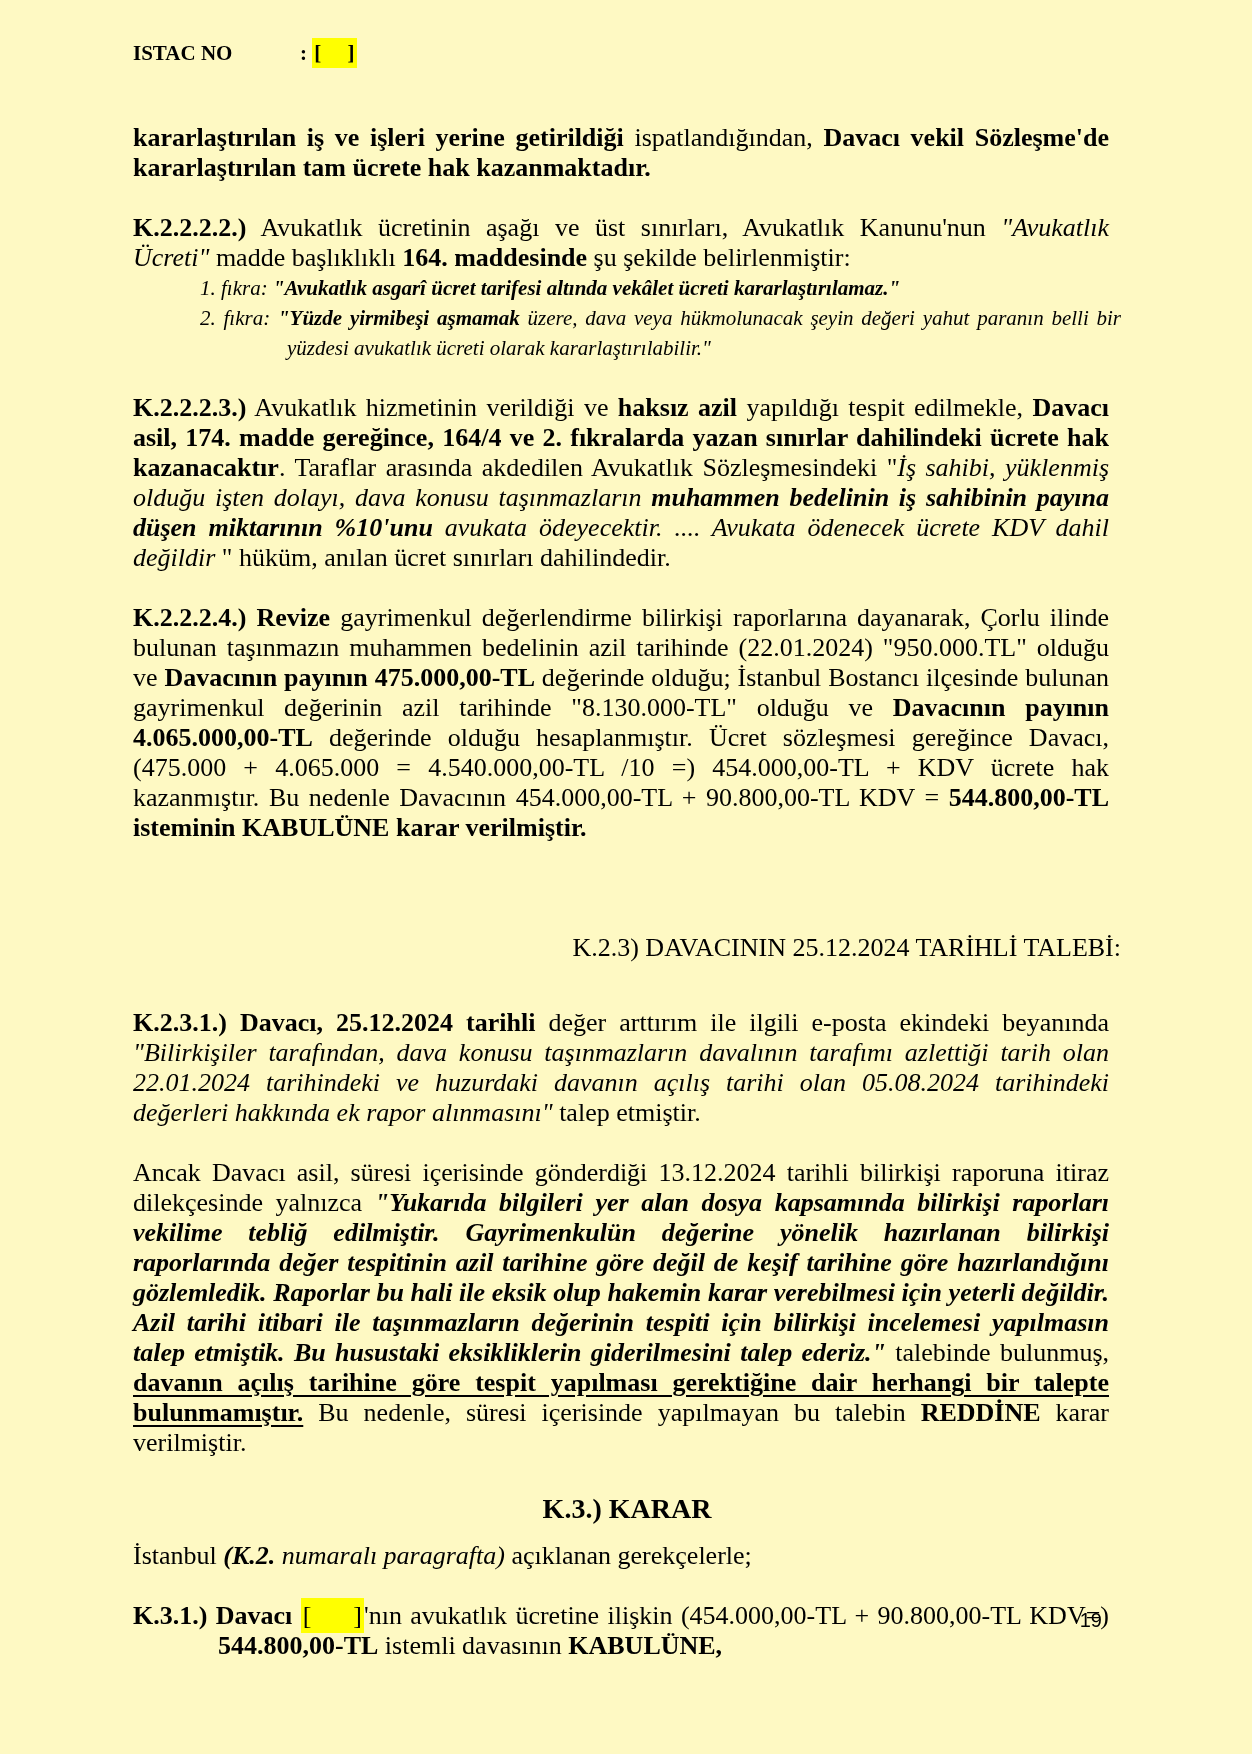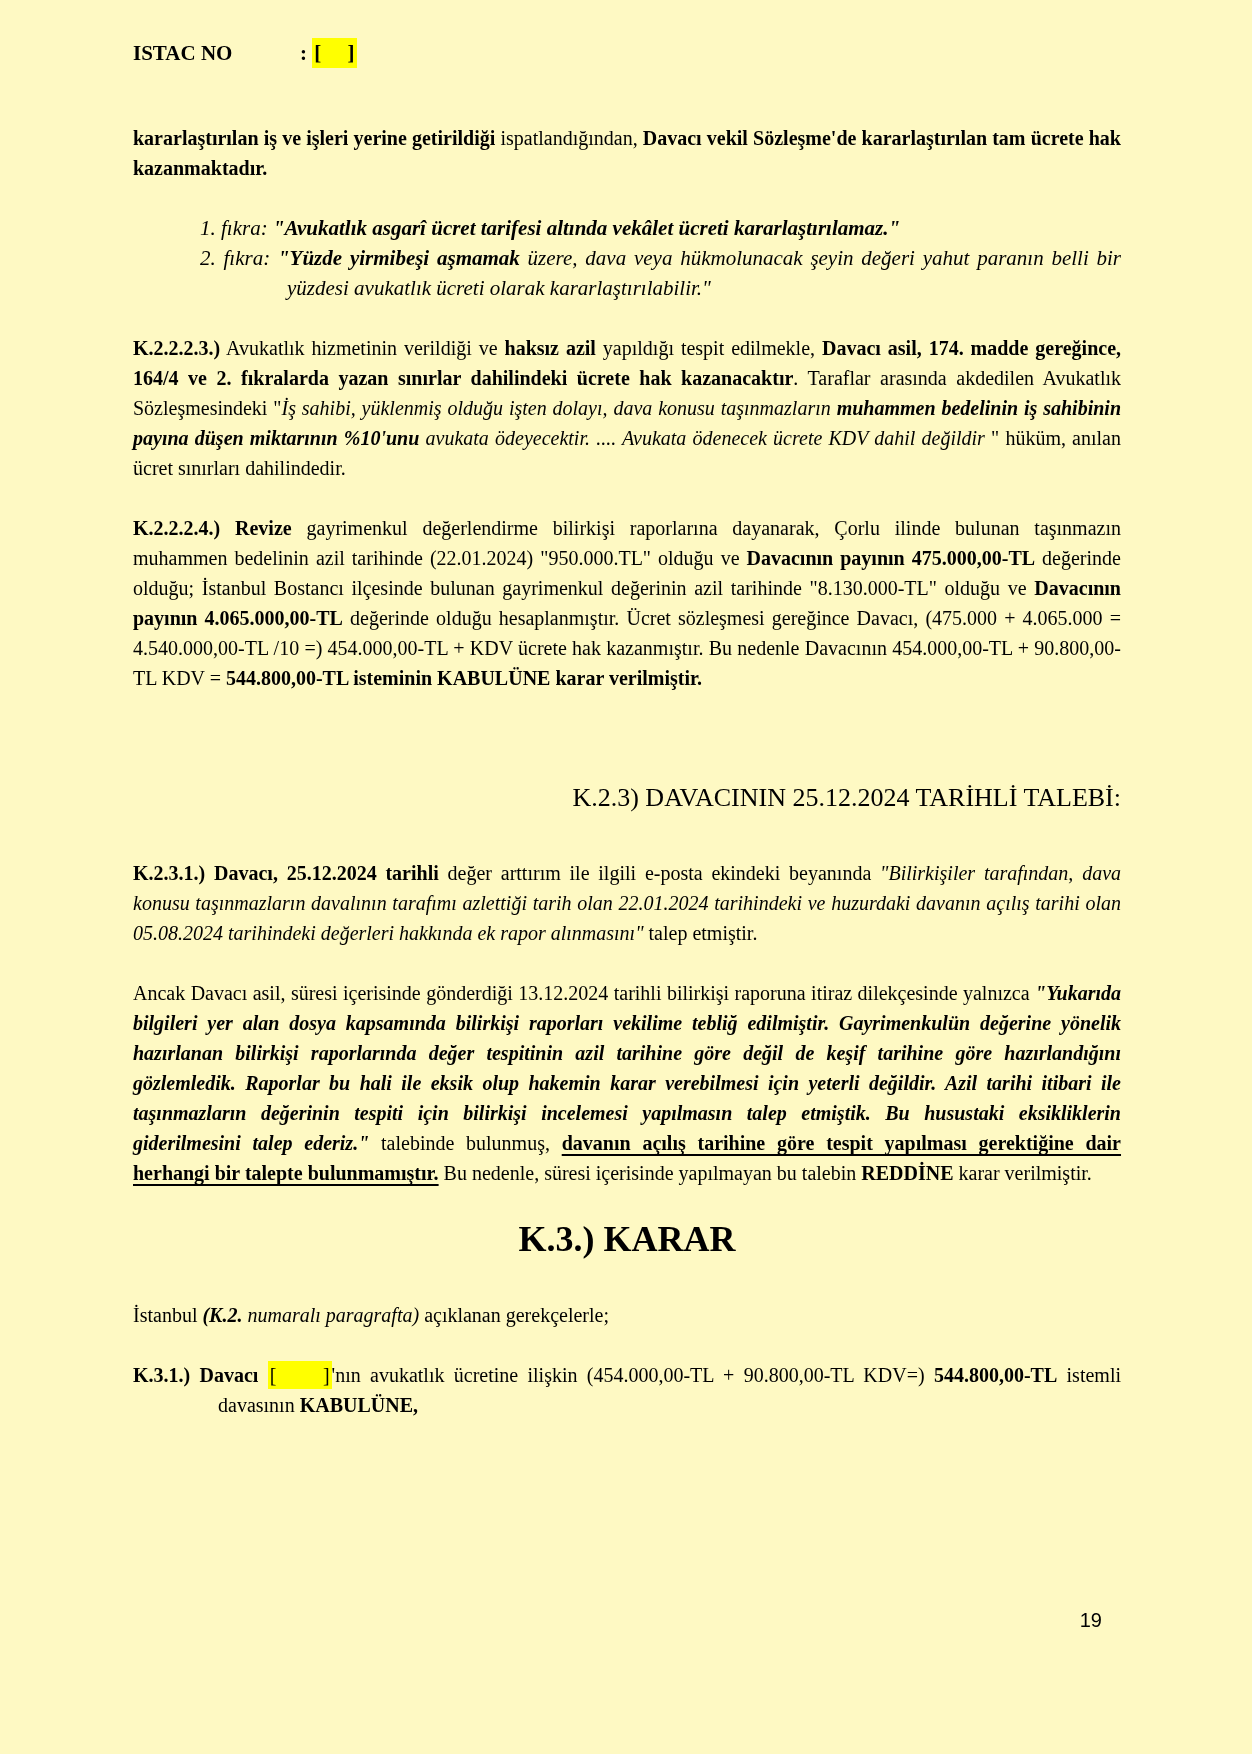--- a/index.html
+++ b/index.html
@@ -21,42 +21,42 @@
     font-size:21px;line-height:30px;
     margin-bottom:55px;
     white-space:nowrap;
   }
   .istac-label{display:inline-block;width:167px;}
   .b{font-weight:bold;}
   .i{font-style:italic;}
   .u{text-decoration:underline;text-decoration-thickness:2px;text-underline-offset:4px;}
   .hl{background:#ffff00;padding:3px 2px;}
   p.doc{
-    margin:0 0 30px 0;
-    font-size:20px;line-height:30px;
+    margin:0 12px 30px 0;
+    font-size:26px;line-height:30px;
     text-align:justify;
   }
   p.nomb{margin-bottom:0;}
   p.fikra{
     margin:0;
     font-size:21px;line-height:30px;
     text-align:justify;
     padding-left:154px;
     text-indent:-87px;
   }
   p.fikra-last{margin-bottom:30px;}
   .h-section{
     margin:85px 0 40px 0;
     font-size:26px;line-height:40px;
     font-weight:normal;
     text-align:right;
   }
   .h-decision{
-    margin:30px 0 40px 0;
-    font-size:36px;line-height:42px;
+    margin:30px 0 11px 0;
+    font-size:28px;line-height:42px;
     font-weight:bold;
     text-align:center;
   }
   p.hang{
     padding-left:85px;
     text-indent:-85px;
   }
   .page-number{
     position:absolute;
     top:1608px;right:150px;
@@ -68,20 +68,21 @@
 </head>
 <body>
 
 <div class="page">
   <div class="content">
 
     <div class="header-line"><span class="b istac-label">ISTAC NO</span><span class="b">: </span><span class="b hl">[&nbsp;&nbsp;&nbsp;&nbsp;&nbsp;]</span></div>
 
     <p class="doc"><span class="b">kararlaştırılan iş ve işleri yerine getirildiği </span><span>ispatlandığından, </span><span class="b">Davacı vekil Sözleşme'de kararlaştırılan tam ücrete hak kazanmaktadır.</span></p>
 
+    <p class="doc nomb"><span class="b">K.2.2.2.2.)</span><span> Avukatlık ücretinin aşağı ve üst sınırları, Avukatlık Kanunu'nun </span><span class="i">"Avukatlık Ücreti"</span><span> madde başlıklıklı </span><span class="b">164. maddesinde</span><span> şu şekilde belirlenmiştir:</span></p>
     <p class="fikra"><span class="i">1. fıkra: </span><span class="b i">"Avukatlık asgarî ücret tarifesi altında vekâlet ücreti kararlaştırılamaz."</span></p>
     <p class="fikra fikra-last"><span class="i">2. fıkra: </span><span class="b i">"Yüzde yirmibeşi aşmamak</span><span class="i"> üzere, dava veya hükmolunacak şeyin değeri yahut paranın belli bir yüzdesi avukatlık ücreti olarak kararlaştırılabilir."</span></p>
 
     <p class="doc"><span class="b">K.2.2.2.3.)</span><span> Avukatlık hizmetinin verildiği ve </span><span class="b">haksız azil</span><span> yapıldığı tespit edilmekle, </span><span class="b">Davacı asil, 174. madde gereğince, 164/4 ve 2. fıkralarda yazan sınırlar dahilindeki ücrete hak kazanacaktır</span><span>. Taraflar arasında akdedilen Avukatlık Sözleşmesindeki "</span><span class="i">İş sahibi, yüklenmiş olduğu işten dolayı, dava konusu taşınmazların </span><span class="b i">muhammen bedelinin iş sahibinin payına düşen miktarının %10'unu</span><span class="i"> avukata ödeyecektir. .... Avukata ödenecek ücrete KDV dahil değildir </span><span>" hüküm, anılan ücret sınırları dahilindedir.</span></p>
 
     <p class="doc"><span class="b">K.2.2.2.4.)</span><span> </span><span class="b">Revize</span><span> gayrimenkul değerlendirme bilirkişi raporlarına dayanarak, Çorlu ilinde bulunan taşınmazın muhammen bedelinin azil tarihinde (22.01.2024) "950.000.TL" olduğu ve </span><span class="b">Davacının payının 475.000,00-TL</span><span> değerinde olduğu; İstanbul Bostancı ilçesinde bulunan gayrimenkul değerinin azil tarihinde "8.130.000-TL" olduğu ve </span><span class="b">Davacının payının 4.065.000,00-TL</span><span> değerinde olduğu hesaplanmıştır. Ücret sözleşmesi gereğince Davacı, (475.000 + 4.065.000 = 4.540.000,00-TL /10 =) 454.000,00-TL + KDV ücrete hak kazanmıştır. Bu nedenle Davacının 454.000,00-TL + 90.800,00-TL KDV = </span><span class="b">544.800,00-TL isteminin KABULÜNE karar verilmiştir.</span></p>
 
     <h2 class="h-section">K.2.3) DAVACININ 25.12.2024 TARİHLİ TALEBİ:</h2>
 
     <p class="doc"><span class="b">K.2.3.1.)</span><span> </span><span class="b">Davacı, 25.12.2024 tarihli</span><span> değer arttırım ile ilgili e-posta ekindeki beyanında </span><span class="i">"Bilirkişiler tarafından, dava konusu taşınmazların davalının tarafımı azlettiği tarih olan 22.01.2024 tarihindeki ve huzurdaki davanın açılış tarihi olan 05.08.2024 tarihindeki değerleri hakkında ek rapor alınmasını"</span><span> talep etmiştir.</span></p>

